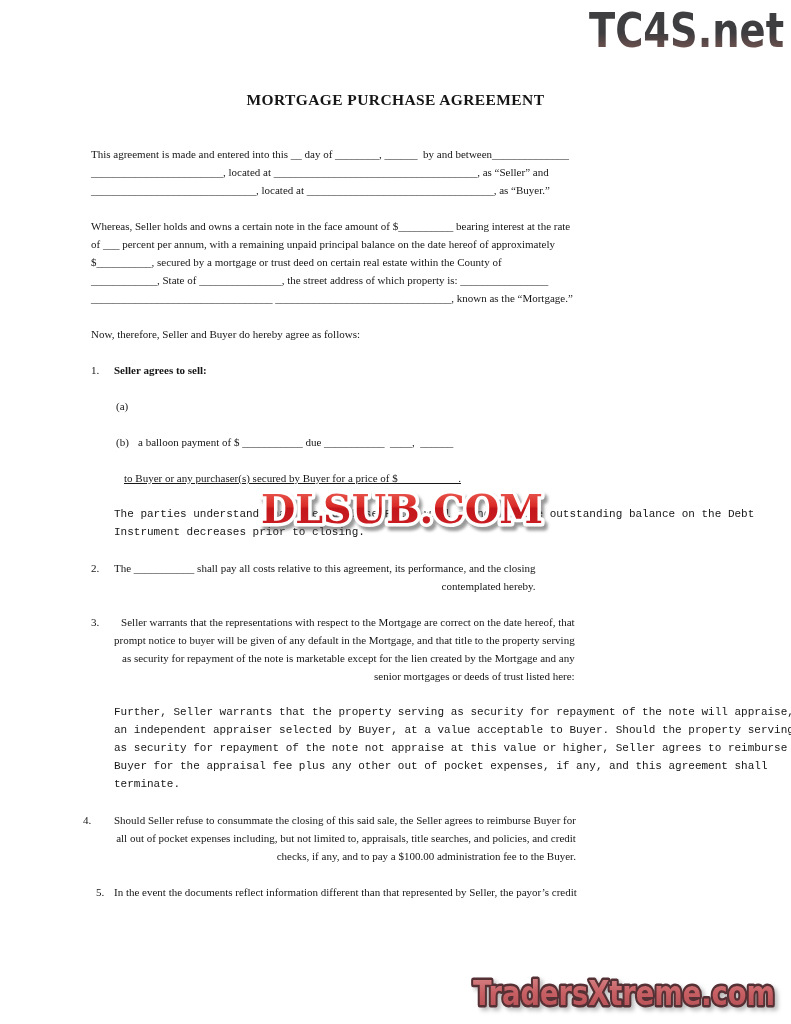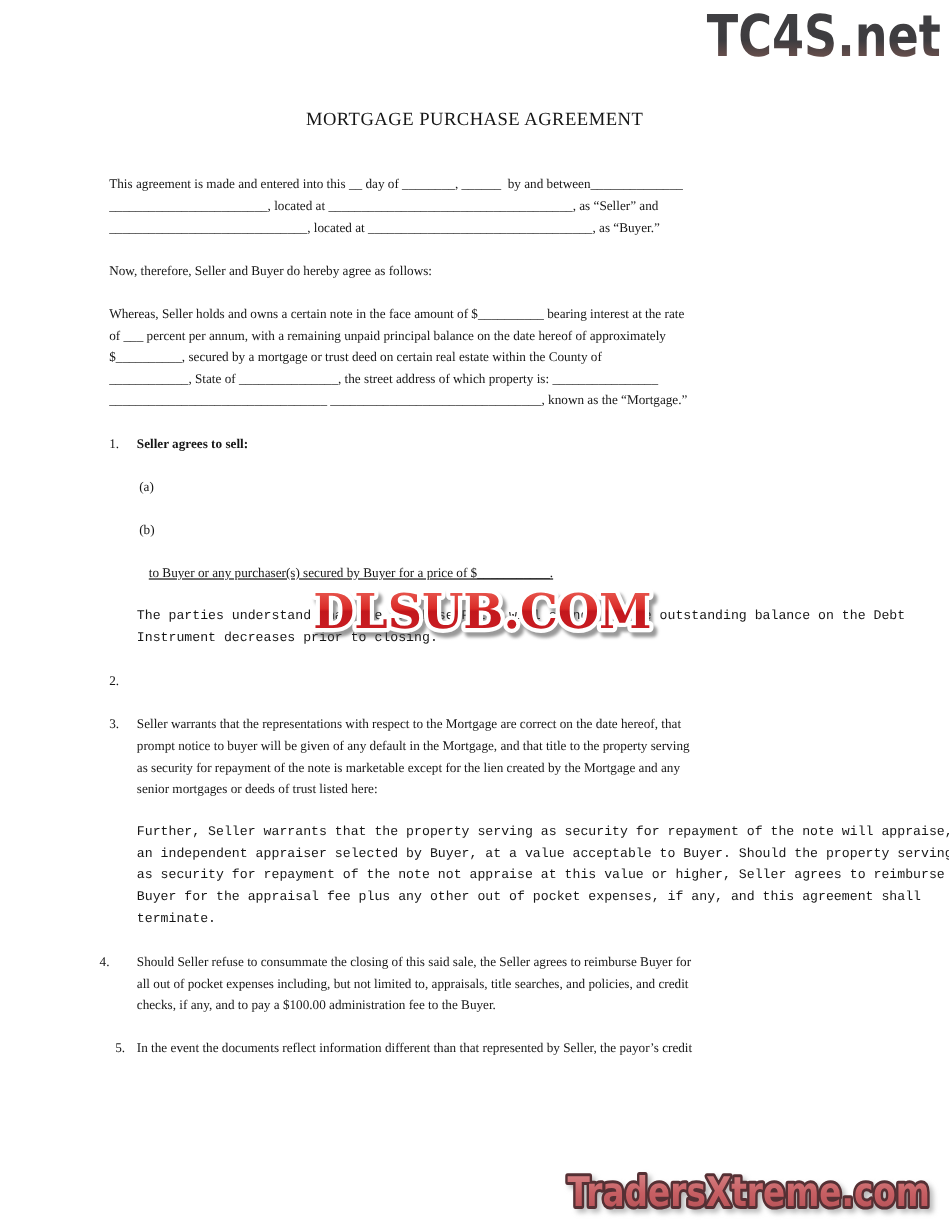--- a/index.html
+++ b/index.html
@@ -2,33 +2,33 @@
 <html><head>
 <meta charset="utf-8">
 <style>
   html,body { margin:0; padding:0; background:#ffffff; }
   .page {
     position:relative; width:791px; height:1024px; background:#ffffff;
     overflow:hidden; font-family:"Liberation Serif", serif; color:#161616;
   }
   .doc-title {
     position:absolute; top:91px; left:0; width:100%;
-    text-align:center; font-size:15.5px; font-weight:normal;
+    text-align:center; font-size:15.5px; font-weight:bold;
     letter-spacing:0.4px; margin:0; white-space:pre;
   }
   .content {
     position:absolute; left:57px; top:145px; width:700px;
     font-size:11px; line-height:18px;margin-left:34px;
   }
   .block { margin:0 0 18px 0; white-space:pre; }
   .row { display:flex; margin:0 0 18px 0; }
   .num { flex:0 0 23px; white-space:pre; }
   .row.n4 .num { margin-left:-8px; flex-basis:31px; }
   .row.n5 .num { margin-left:5px; flex-basis:18px; }
-  .body { white-space:pre; }
+  .body { white-space:pre;text-align:right; }
   .bold { font-weight:bold; }
   .sub { margin-left:25px; }
   .sub .marker { flex:0 0 22px; white-space:pre; }
   .indent-buyer { margin-left:33px;text-decoration:underline; }
   .indent-note { margin-left:23px;font-family:Liberation Mono, monospace; }
   .tc4s-svg { position:absolute; top:2px; right:2px; }
   .dlsub-svg {
     position:absolute; left:250px; top:481px;
     filter: drop-shadow(3px 4px 1.5px rgba(70,70,70,0.55));
   }
@@ -54,48 +54,51 @@
   </svg>
 
   <h1 class="doc-title">MORTGAGE PURCHASE AGREEMENT</h1>
 
   <div class="content">
 
     <p class="block">This agreement is made and entered into this __ day of ________, ______  by and between______________
 ________________________, located at _____________________________________, as “Seller” and
 ______________________________, located at __________________________________, as “Buyer.”</p>
 
-    <p class="block">Now, therefore, Seller and Buyer do hereby agree as follows:</p>
-
     <p class="block">Whereas, Seller holds and owns a certain note in the face amount of $__________ bearing interest at the rate
 of ___ percent per annum, with a remaining unpaid principal balance on the date hereof of approximately
 $__________, secured by a mortgage or trust deed on certain real estate within the County of
 ____________, State of _______________, the street address of which property is: ________________
 _________________________________ ________________________________, known as the “Mortgage.”</p>
+
+    <p class="block">Now, therefore, Seller and Buyer do hereby agree as follows:</p>
 
     <div class="row">
       <span class="num">1.</span>
       <span class="body bold">Seller agrees to sell:</span>
     </div>
 
     <div class="row sub">
       <span class="marker">(a)</span>
     </div>
 
     <div class="row sub">
       <span class="marker">(b)</span>
+      <span class="body">a balloon payment of $ ___________ due ___________  ____,  ______</span>
     </div>
 
     <p class="block indent-buyer">to Buyer or any purchaser(s) secured by Buyer for a price of $___________.</p>
 
     <p class="block indent-note">The parties understand that the Purchase Price will change if the outstanding balance on the Debt
 Instrument decreases prior to closing.</p>
 
     <div class="row">
       <span class="num">2.</span>
+      <span class="body">The ___________ shall pay all costs relative to this agreement, its performance, and the closing
+contemplated hereby.</span>
     </div>
 
     <div class="row">
       <span class="num">3.</span>
       <span class="body">Seller warrants that the representations with respect to the Mortgage are correct on the date hereof, that
 prompt notice to buyer will be given of any default in the Mortgage, and that title to the property serving
 as security for repayment of the note is marketable except for the lien created by the Mortgage and any
 senior mortgages or deeds of trust listed here:</span>
     </div>
 

